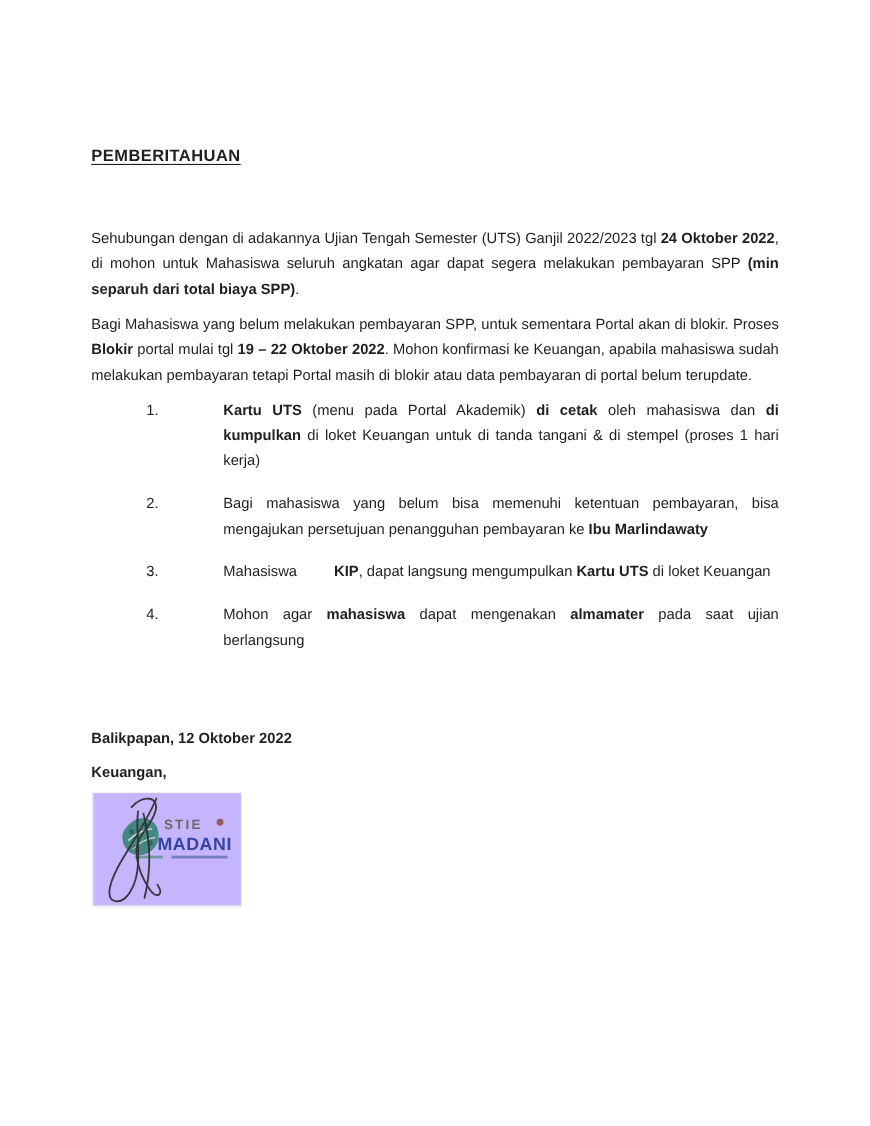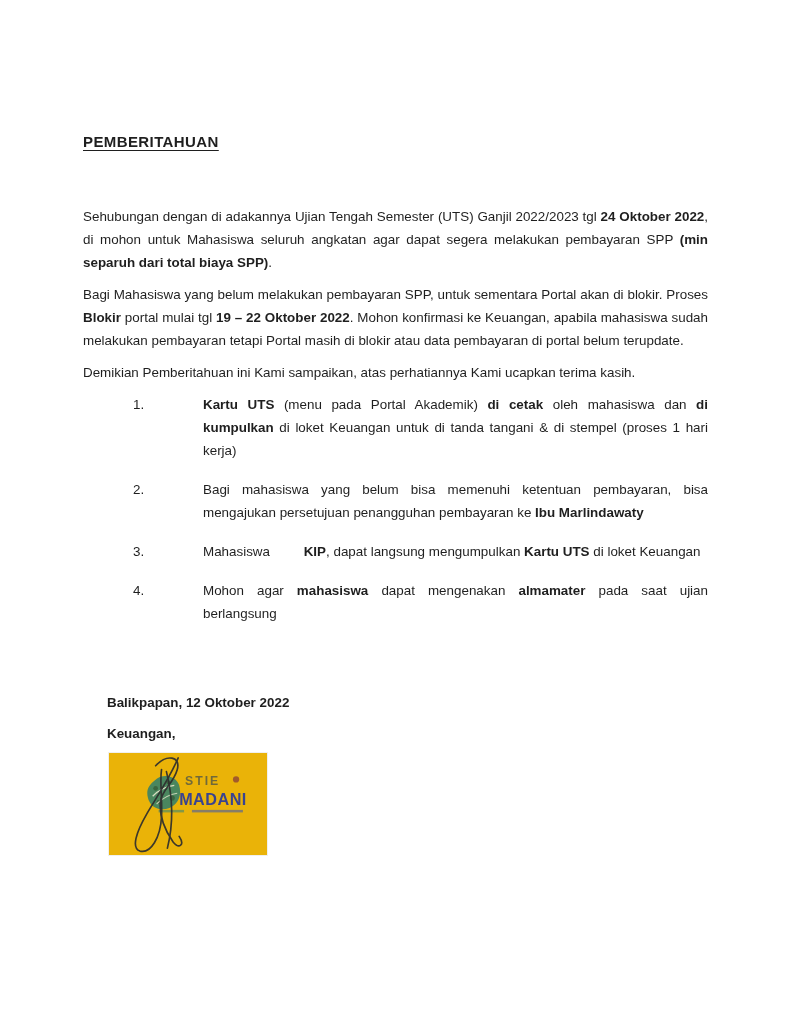--- a/index.html
+++ b/index.html
@@ -44,29 +44,29 @@
   }
   ol.notes-list .num {
     flex: none;
     width: 22px;
   }
   ol.notes-list .li-text {
     flex: 1;
     text-align: justify;
     margin-left: 48px;
   }
-  .closing { margin-top: 66px; margin-left: 24px; }
+  .closing { margin-top: 66px; }
   .place-date { font-weight: 700; margin: 0 0 8px 0; }
   .department { font-weight: 700; margin: 0; }
   .sig-block {
     position: relative;
-    width: 160px;
+    width: 136px;
     height: 104px;
     margin: 7px 0 21px 1px;
-    background: #eab308;
+    background: #c4b5fd;
     border: 1px solid #f0f0ee;
   }
   .sig-block svg { display: block; width: 100%; height: 100%; }
   .signer-name { font-weight: 700; margin: 0; }
   .stamp-text-stie {
     font-family: "Liberation Sans", sans-serif;
     font-weight: 700;
     font-size: 12.5px;
     letter-spacing: 2px;
   }
@@ -81,21 +81,20 @@
 <body>
 
 <div class="page">
 
   <h1 class="doc-title">PEMBERITAHUAN</h1>
 
   <p class="body-para"><span>Sehubungan dengan di adakannya Ujian Tengah Semester (UTS) Ganjil 2022/2023 tgl </span><span style="font-weight: 700;">24 Oktober 2022</span><span>, di mohon untuk Mahasiswa seluruh angkatan agar dapat segera melakukan pembayaran SPP </span><span style="font-weight: 700;">(min separuh dari total biaya SPP)</span><span>.</span></p>
 
   <p class="body-para"><span>Bagi Mahasiswa yang belum melakukan pembayaran SPP, untuk sementara Portal akan di blokir. Proses </span><span style="font-weight: 700;">Blokir</span><span> portal mulai tgl </span><span style="font-weight: 700;">19 – 22 Oktober 2022</span><span>. Mohon konfirmasi ke Keuangan, apabila mahasiswa sudah melakukan pembayaran tetapi Portal masih di blokir atau data pembayaran di portal belum terupdate.</span></p>
 
-  <p class="body-para no-justify"><span>Demikian Pemberitahuan ini Kami sampaikan, atas perhatiannya Kami ucapkan terima kasih.</span></p>
 
 
   <ol class="notes-list">
     <li>
       <span class="num">1.</span>
       <div class="li-text"><span style="font-weight: 700;">Kartu UTS</span><span> (menu pada Portal Akademik) </span><span style="font-weight: 700;">di cetak</span><span> oleh mahasiswa dan </span><span style="font-weight: 700;">di kumpulkan</span><span> di loket Keuangan untuk di tanda tangani &amp; di stempel (proses 1 hari kerja)</span></div>
     </li>
     <li>
       <span class="num">2.</span>
       <div class="li-text"><span>Bagi mahasiswa yang belum bisa memenuhi ketentuan pembayaran, bisa mengajukan persetujuan </span><span style="font-weight: 400;">penangguhan</span><span> pembayaran ke </span><span style="font-weight: 700;">Ibu Marlindawaty</span></div>

